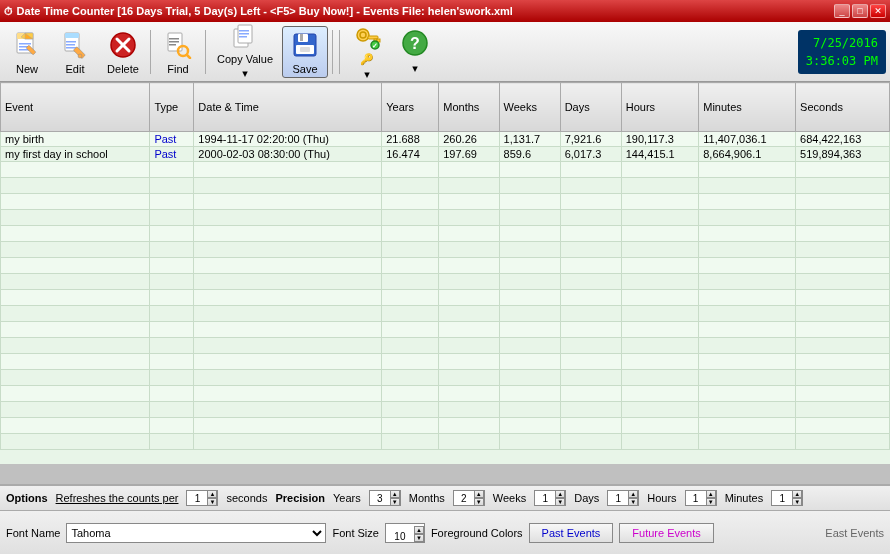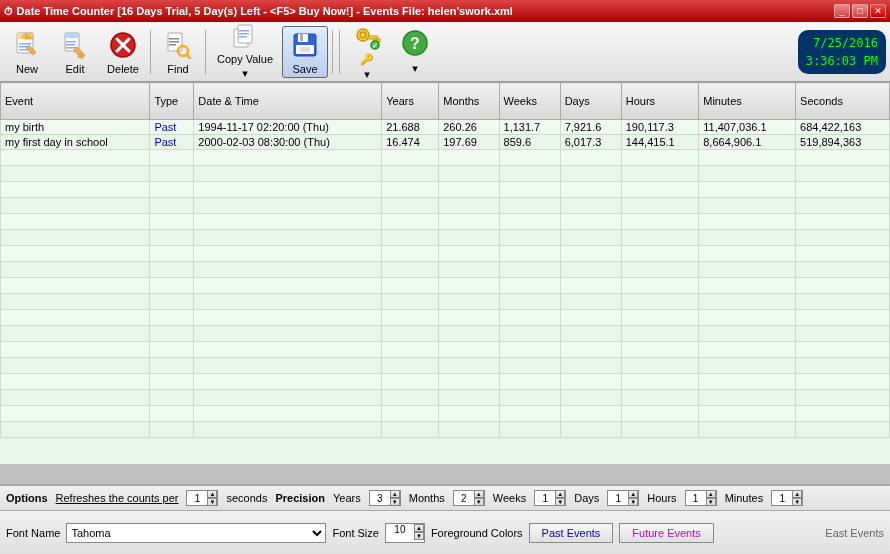--- a/index.html
+++ b/index.html
@@ -91,21 +91,21 @@
       background: #aaa;
       margin: 0 2px;
     }
     .clock-box {
       margin-left: auto;
       background: #003366;
       color: #00ff00;
       font-family: monospace;
       font-size: 12px;
       padding: 4px 8px;
-      border-radius: 10px;
+      border-radius: 3px;
       text-align: right;
       line-height: 1.5;
     }
 
     
     .tooltip {
       position: absolute;
       background: #ffffc0;
       border: 1px solid #888;
       padding: 2px 6px;
@@ -118,21 +118,21 @@
     }
 
     .data-table {
       width: 100%;
       border-collapse: collapse;
       font-size: 11px;
     }
     .data-table th {
       background: linear-gradient(to bottom, #f0f0f0, #d8d8d8);
       border: 1px solid #aaa;
-      padding: 12px 4px;
+      padding: 18px 4px;
       text-align: left;
       font-weight: normal;
       white-space: nowrap;
     }
     .data-table td {
       border: 1px solid #c8dcc8;
       padding: 1px 4px;
       background: #e8f5e8;
     }
     .data-table tr:nth-child(odd) td {
@@ -214,21 +214,21 @@
     }
     .font-select {
       width: 260px;
       height: 20px;
       border: 1px solid #888;
       font-size: 11px;
       background: white;
     }
     .font-size-spin {
       display: flex;
-      align-items: flex-start;
+      align-items: flex-end;
       border: 1px solid #888;
       background: white;
       height: 20px;
       width: 40px;
     }
     .font-size-spin input {
       width: 24px;
       border: none;
       outline: none;
       font-size: 10px;

